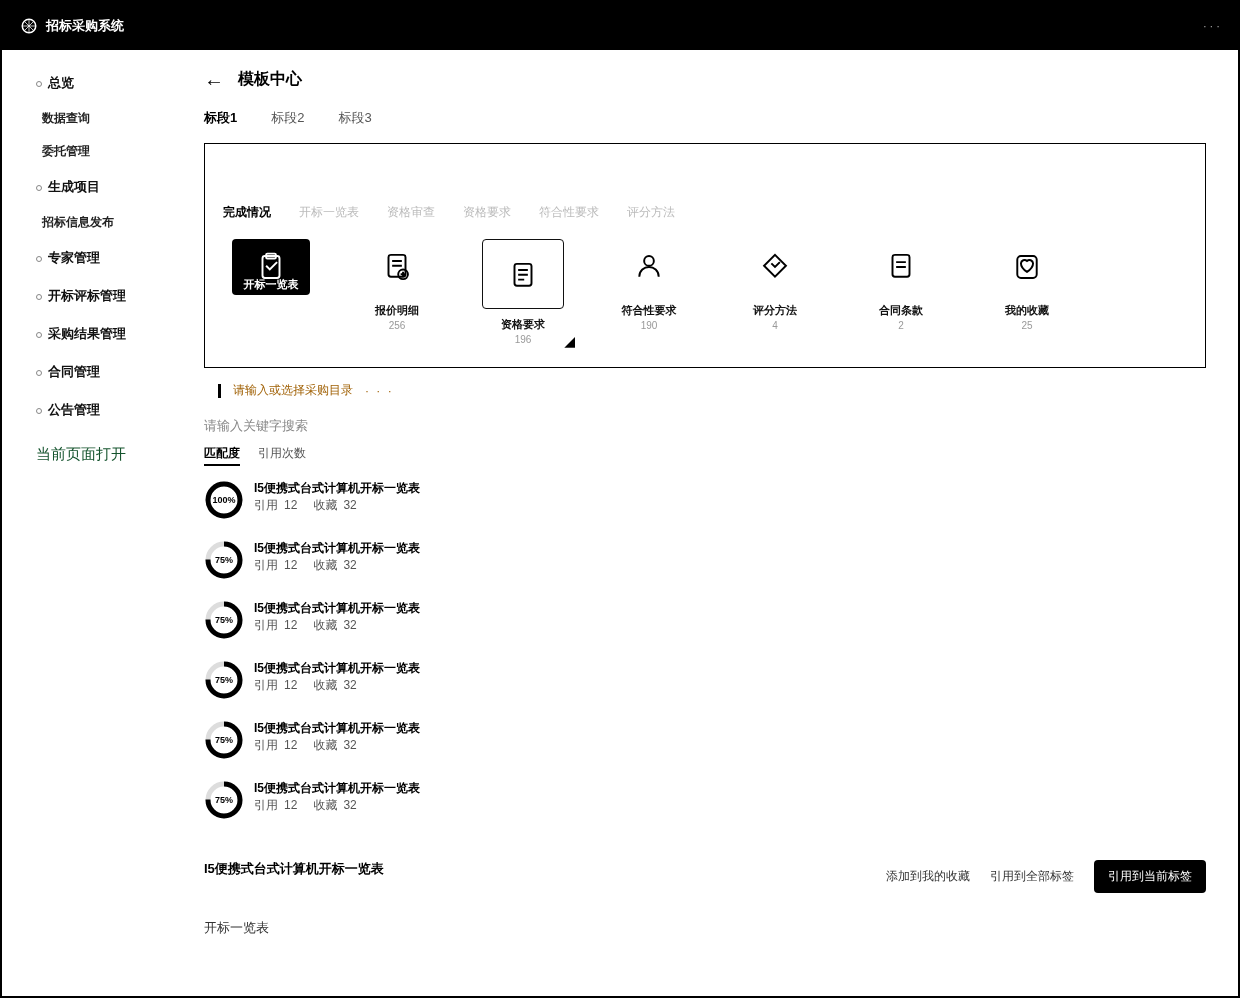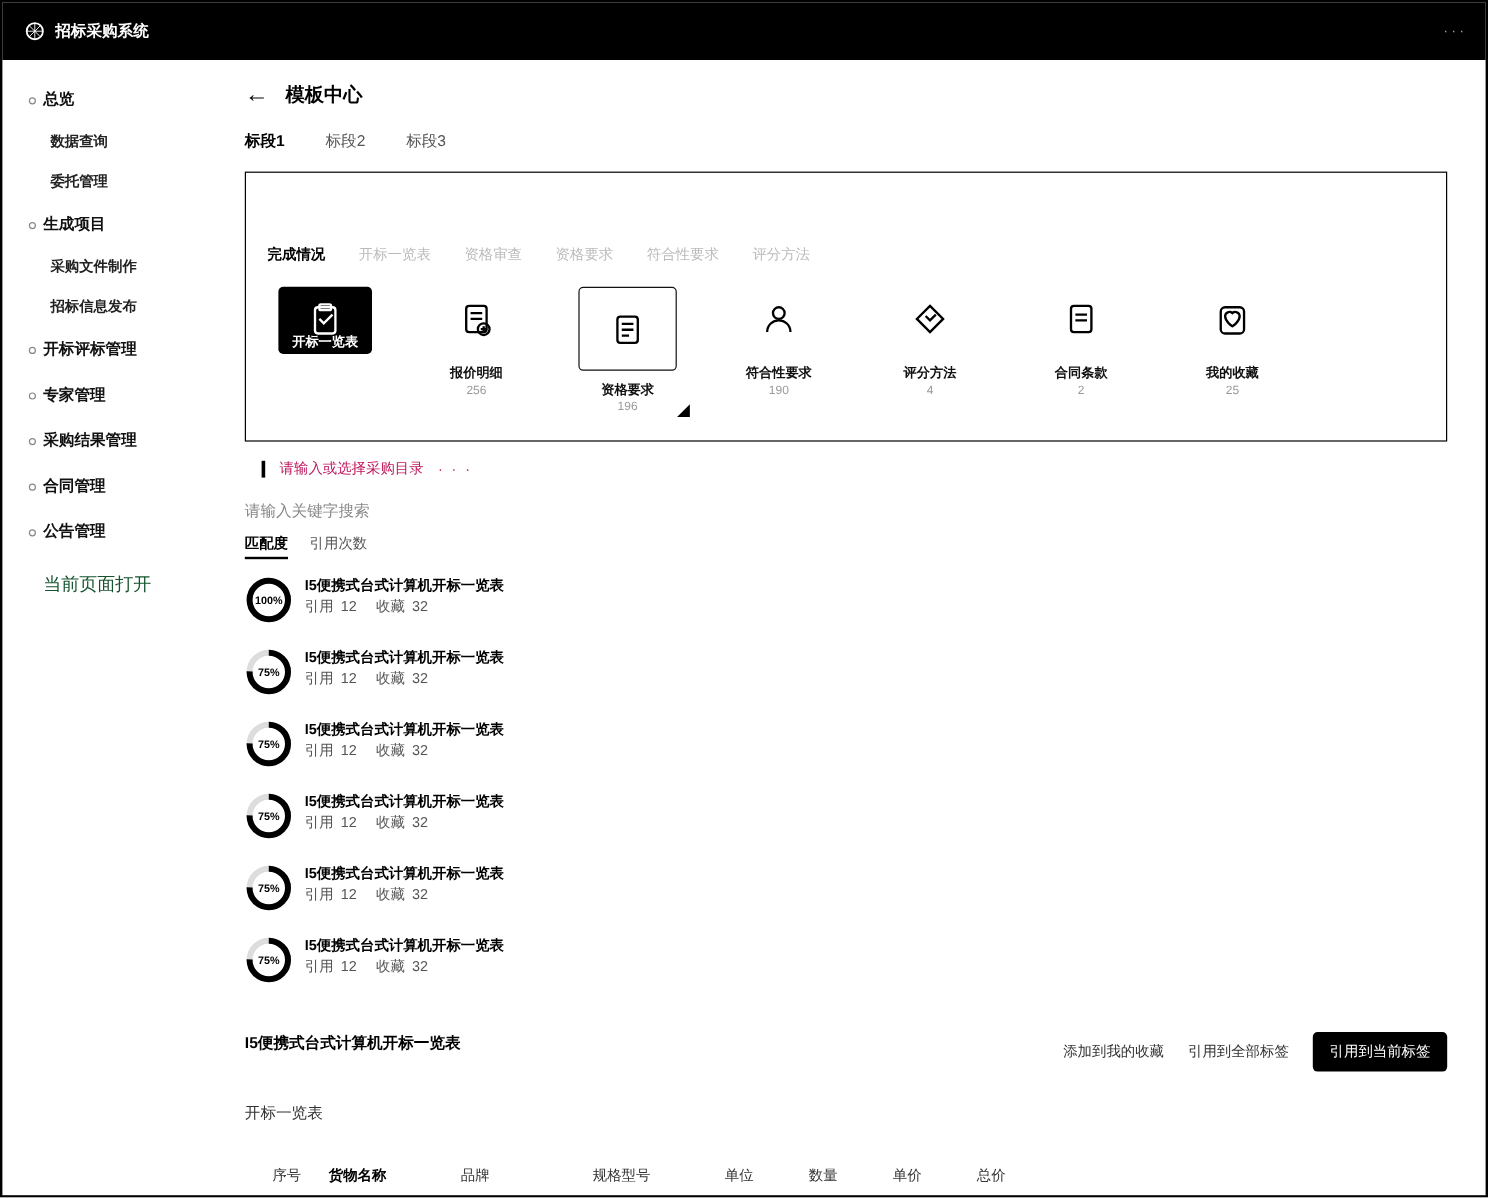--- a/index.html
+++ b/index.html
@@ -9,21 +9,21 @@
 .topbar { height: 48px; background: #000; color: #fff; display: flex; align-items: center; padding: 0 18px; }
 .topbar .logo { display: flex; align-items: center; gap: 8px; font-size: 13px; font-weight: bold; }
 .topbar .logo-icon { width: 18px; height: 18px; display: inline-block; }
 .topbar .logo-icon svg { stroke: #fff; fill: none; }
 .topbar .spacer { flex: 1; }
 .topbar .right { font-size: 11px; color: #aaa; }
 
 .body { display: flex; height: calc(998px - 48px - 2px); }
 
 .sidebar { width: 170px; padding: 14px 0; border-right: 1px solid transparent; }
-.sidebar .nav-item { padding: 10px 22px; font-size: 13px; color: #111; cursor: pointer; font-weight: bold; }
+.sidebar .nav-item { padding: 10px 34px; font-size: 13px; color: #111; cursor: pointer; font-weight: bold; }
 .sidebar .nav-sub { padding: 8px 22px 8px 40px; font-size: 12px; color: #222; cursor: pointer; font-weight: bold; }
 .sidebar .nav-bullet { display:inline-block; width:6px; height:6px; border:1px solid #888; border-radius:50%; margin-right:6px; vertical-align:middle; }
 .sidebar .open-hint { padding: 16px 0 0 34px; font-size: 15px; color: #14532d; }
 
 .main { flex: 1; padding: 18px 32px 0 32px; overflow: hidden; }
 
 .page-title-row { display: flex; align-items: center; gap: 14px; margin-bottom: 18px; }
 .back-arrow { font-size: 20px; cursor: pointer; font-weight: bold; }
 .page-title { font-size: 16px; font-weight: bold; }
 
@@ -42,21 +42,21 @@
 .tile.active .pic { background: #000; }
 .tile.selected { }
 .tile.selected .pic { border: 1.5px solid #111; width: 82px; height: 70px; padding-top: 4px; }
 .tile .pic svg { stroke: #000; fill: none; }
 .tile.active .pic svg { stroke: #fff; }
 .tile .t-label { font-size: 11px; color: #111; font-weight: bold; }
 .tile.active .t-label { color: #fff; position: absolute; top: 38px; left: 0; right: 0; }
 .tile .t-count { font-size: 10px; color: #999; margin-top: 2px; }
 .tile .cursor-tri { position: absolute; right: -4px; bottom: -4px; font-size: 14px; color: #000; }
 
-.catalog-row { display: flex; align-items: center; gap: 12px; font-size: 12px; color: #be185d; margin: 10px 0 18px 14px; }
+.catalog-row { display: flex; align-items: center; gap: 12px; font-size: 12px; color: #a16207; margin: 10px 0 18px 14px; }
 .catalog-row .bar { width: 3px; height: 14px; background: #000; }
 .catalog-row .dots { letter-spacing: 2px; }
 
 .two-col { display: flex; gap: 20px; flex-direction: column; }
 .left-col { width: 220px; }
 .right-col { flex: 1; }
 
 .search-input { font-size: 13px; color: #888; margin-bottom: 10px; }
 .sort-tabs { display: flex; gap: 18px; font-size: 12px; margin-bottom: 14px; }
 .sort-tabs .st { cursor: pointer; color: #555; }
@@ -108,24 +108,23 @@
     <div class="spacer"></div>
     <div class="right">· · ·</div>
   </div>
 
   <div class="body">
     <div class="sidebar" id="sidebar">
         <div class="nav-item"><span class="nav-bullet"></span><span>总览</span></div>
         <div class="nav-sub"><span>数据查询</span></div>
         <div class="nav-sub"><span>委托管理</span></div>
         <div class="nav-item"><span class="nav-bullet"></span><span>生成项目</span></div>
-        <div class="nav-sub"><span>采购文件制作</span></div>
         <div class="nav-sub"><span>招标信息发布</span></div>
+        <div class="nav-item"><span class="nav-bullet"></span><span>专家管理</span></div>
         <div class="nav-item"><span class="nav-bullet"></span><span>开标评标管理</span></div>
-        <div class="nav-item"><span class="nav-bullet"></span><span>专家管理</span></div>
         <div class="nav-item"><span class="nav-bullet"></span><span>采购结果管理</span></div>
         <div class="nav-item"><span class="nav-bullet"></span><span>合同管理</span></div>
         <div class="nav-item"><span class="nav-bullet"></span><span>公告管理</span></div>
         <div class="open-hint">当前页面打开</div>
       </div>
 
     <div class="main">
       <div class="page-title-row">
         <span class="back-arrow">←</span>
         <span class="page-title">模板中心</span>
@@ -307,27 +306,17 @@
             </div>
             <div class="actions">
               <span class="btn-ghost">添加到我的收藏</span>
               <span class="btn-ghost">引用到全部标签</span>
               <span class="btn-dark">引用到当前标签</span>
             </div>
           </div>
 
           <div class="sub-title">开标一览表</div>
 
-          <div class="table-head" id="thead">
-              <div class="th th1">序号</div>
-              <div class="th th2">货物名称</div>
-              <div class="th th3">品牌</div>
-              <div class="th th4">规格型号</div>
-              <div class="th th5">单位</div>
-              <div class="th th6">数量</div>
-              <div class="th th7">单价</div>
-              <div class="th th8">总价</div>
-            </div>
         </div>
       </div>
     </div>
   </div>
 </div>
 
 </body></html>

